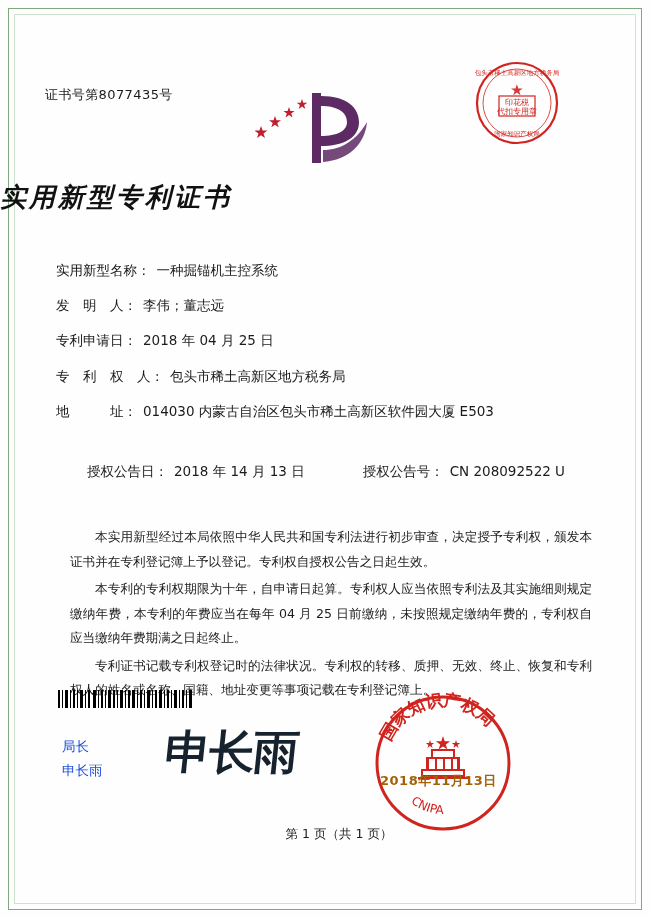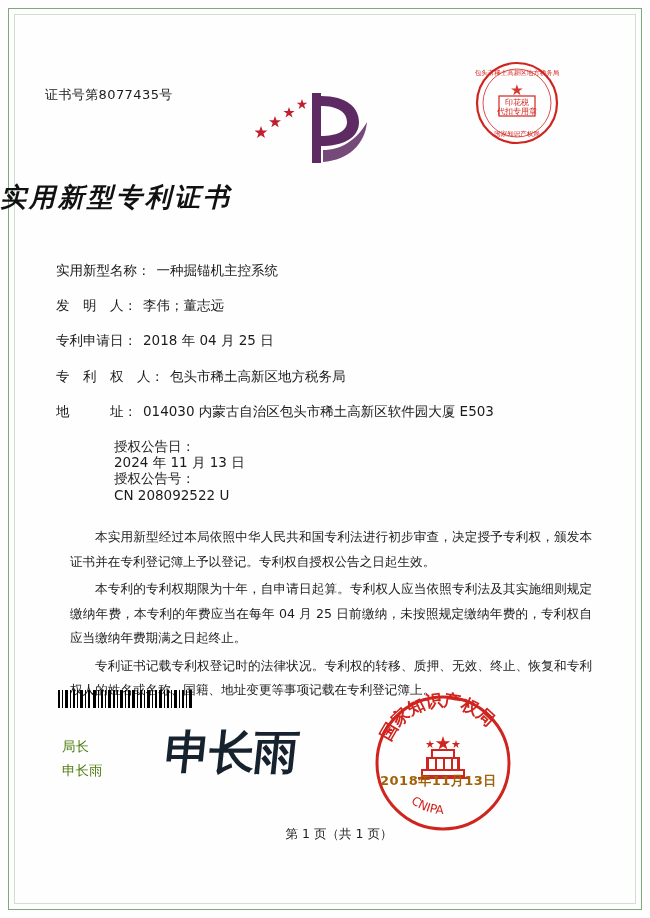--- a/index.html
+++ b/index.html
@@ -95,24 +95,24 @@
   .field-label {
     color: #1b1b1b;
     flex: 0 0 auto;
   }
   .field-value {
     color: #1b1b1b;
     margin-left: 6px;
   }
   .field-row.double {
     justify-content: center;
-    flex-direction: column;
   }
   .second-label {
     margin-left: 58px;
+    margin-top: 25px;
   }
   .mono-num {
     font-family: "DejaVu Sans Mono", "Liberation Mono", monospace;
     font-size: 12.5px;
     letter-spacing: 0.5px;
   }
 
   
   .paras {
     position: absolute;
@@ -138,21 +138,21 @@
     height: 18px;
   }
 
   
   .sig-labels {
     position: absolute;
     left: 62px;
     top: 735px;
     font-size: 13.5px;
     line-height: 1.75;
-    color: #4d7c0f;
+    color: #1d4ed8;
   }
   .signature {
     position: absolute;
     left: 165px;
     top: 722px;
     font-family: "DejaVu Serif", "Liberation Serif", serif;
     font-size: 46px;
     font-weight: bold;
     color: #16232e;
     letter-spacing: -2px;
@@ -253,21 +253,21 @@
     <div class="field-row">
       <span class="field-label">专　利　权　人：</span>
       <span class="field-value">包头市稀土高新区地方税务局</span>
     </div>
     <div class="field-row">
       <span class="field-label">地　　　址：</span>
       <span class="field-value">014030 内蒙古自治区包头市稀土高新区软件园大厦 E503</span>
     </div>
     <div class="field-row double">
       <span class="field-label">授权公告日：</span>
-      <span class="field-value">2024 年 11 月 13 日</span>
+      <span class="field-value">2018 年 14 月 13 日</span>
       <span class="field-label second-label">授权公告号：</span>
       <span class="field-value">CN 208092522 U</span>
     </div>
   </div>
 
   <div class="paras">
     <p>本实用新型经过本局依照中华人民共和国专利法进行初步审查，决定授予专利权，颁发本证书并在专利登记簿上予以登记。专利权自授权公告之日起生效。</p>
     <p>本专利的专利权期限为十年，自申请日起算。专利权人应当依照专利法及其实施细则规定缴纳年费，本专利的年费应当在每年 04 月 25 日前缴纳，未按照规定缴纳年费的，专利权自应当缴纳年费期满之日起终止。</p>
     <p>专利证书记载专利权登记时的法律状况。专利权的转移、质押、无效、终止、恢复和专利权人的姓名或名称、国籍、地址变更等事项记载在专利登记簿上。</p>
   </div>

